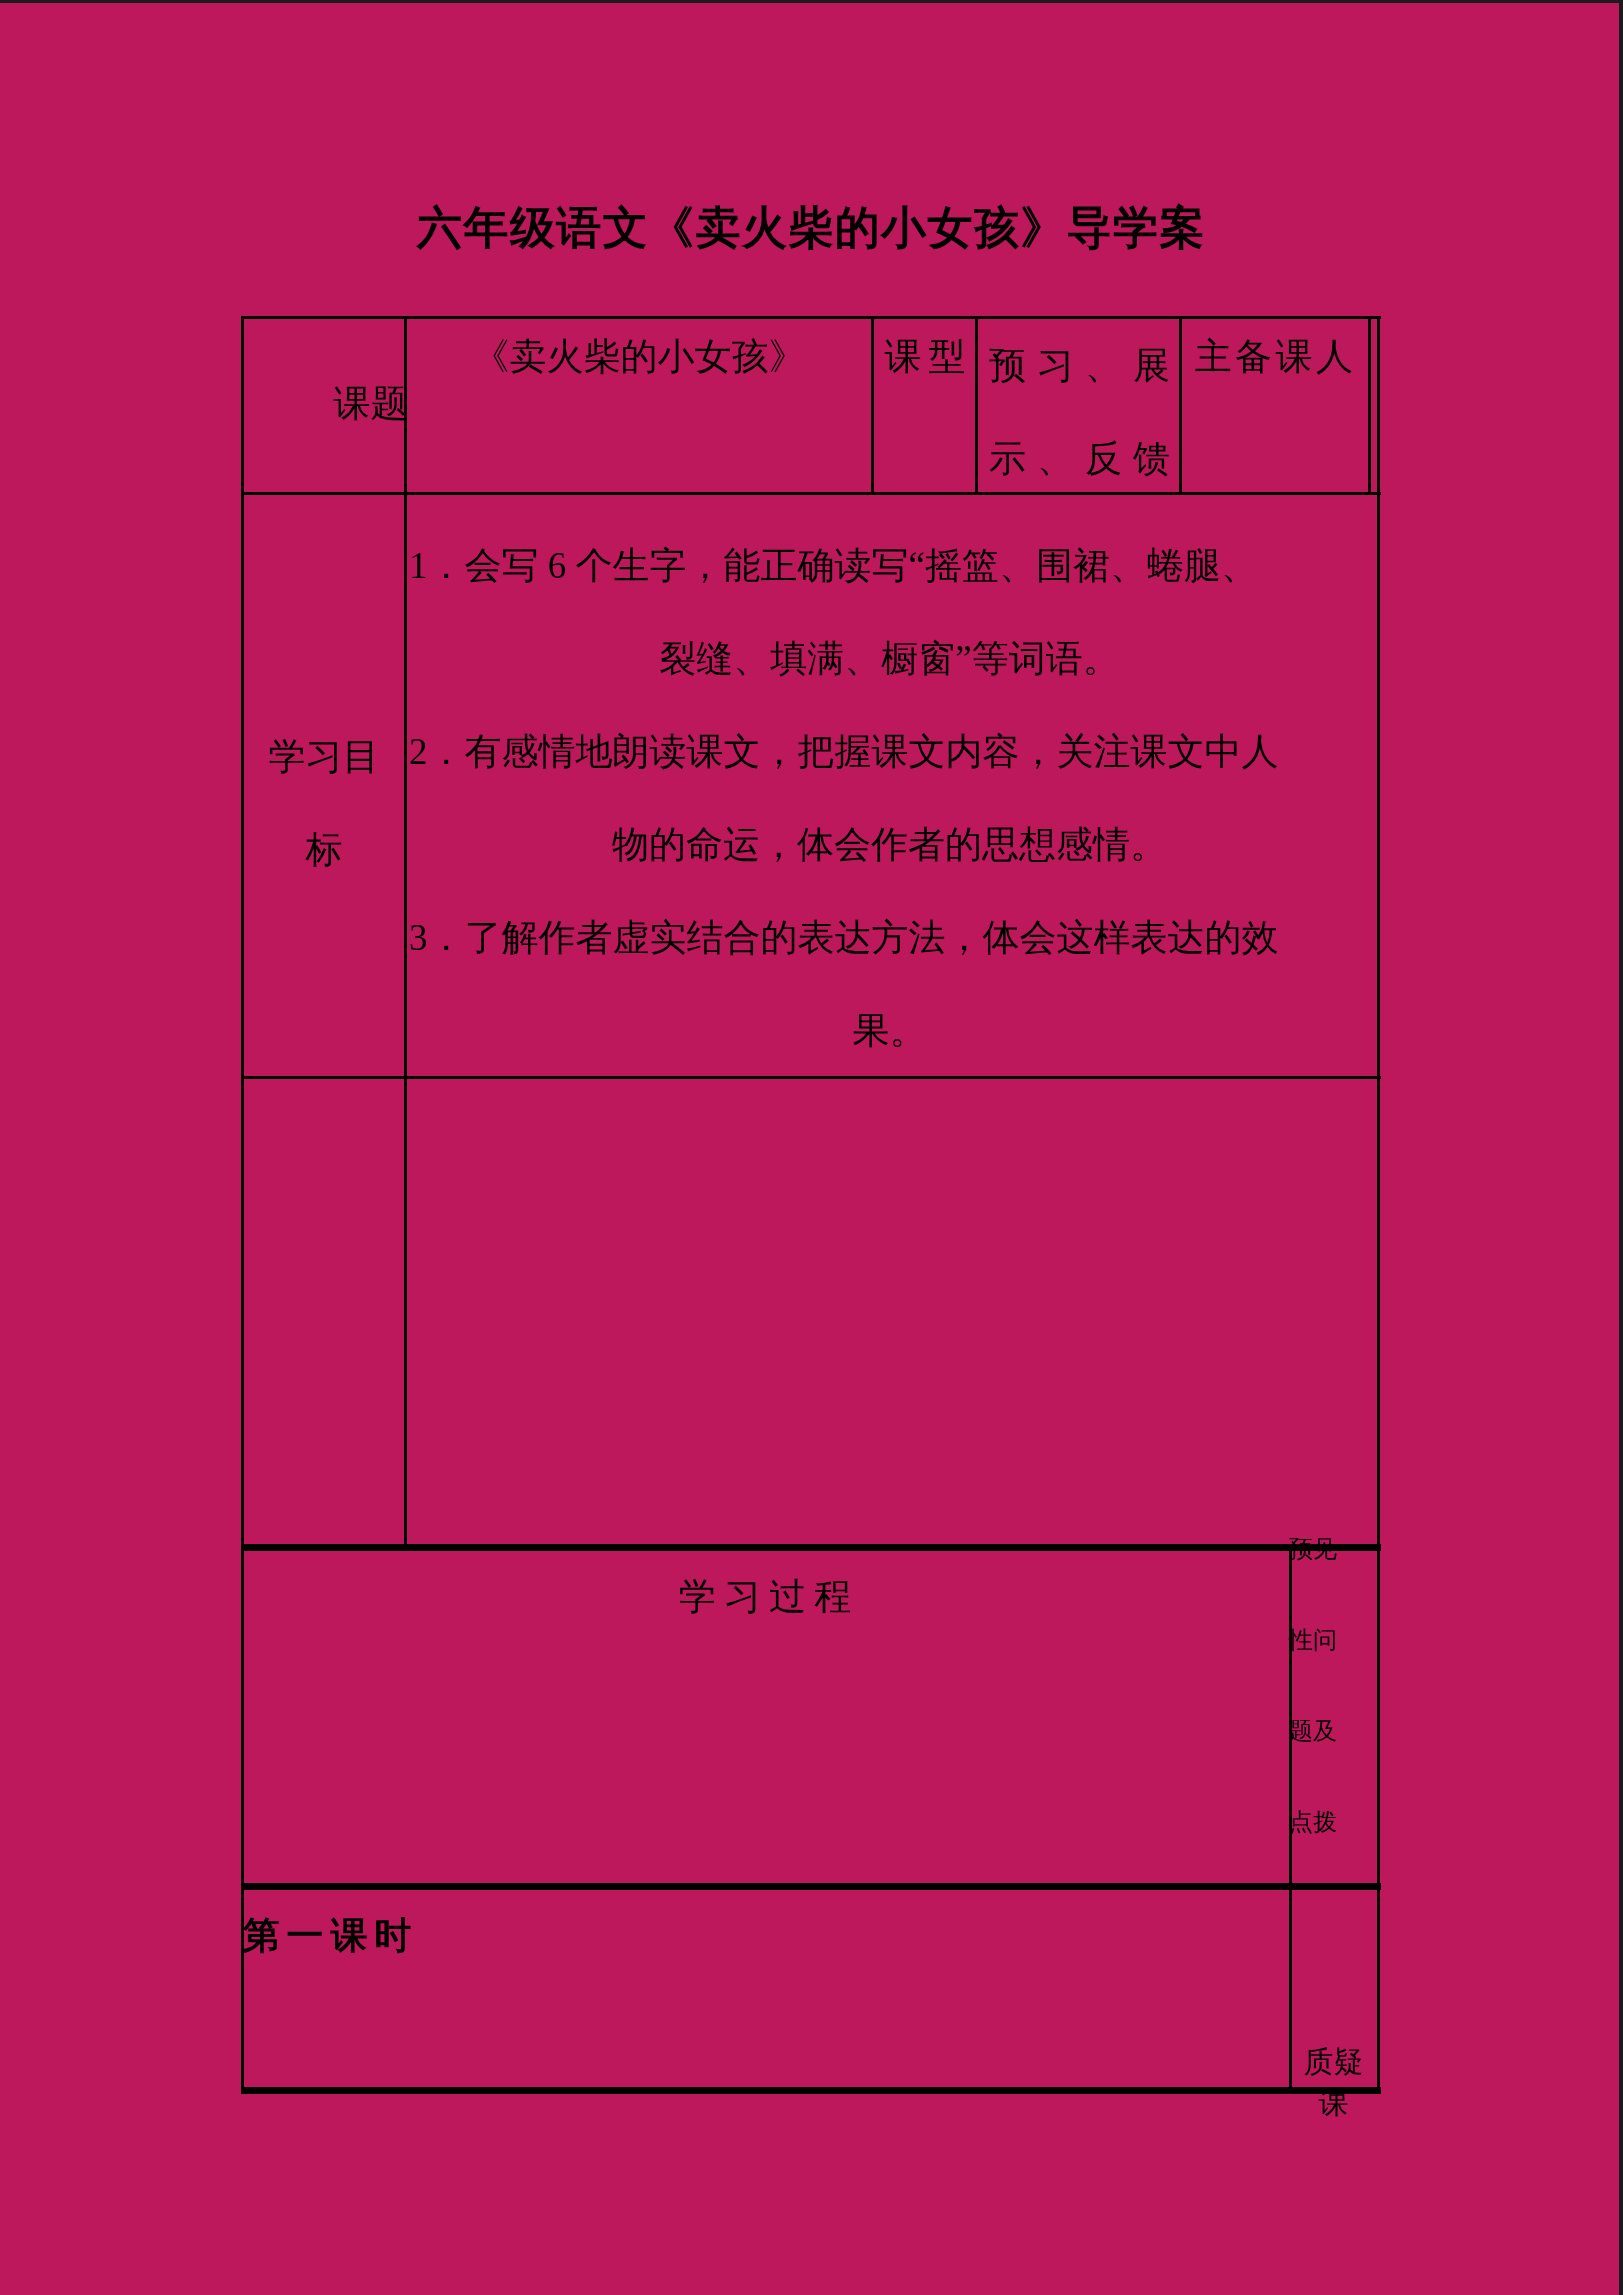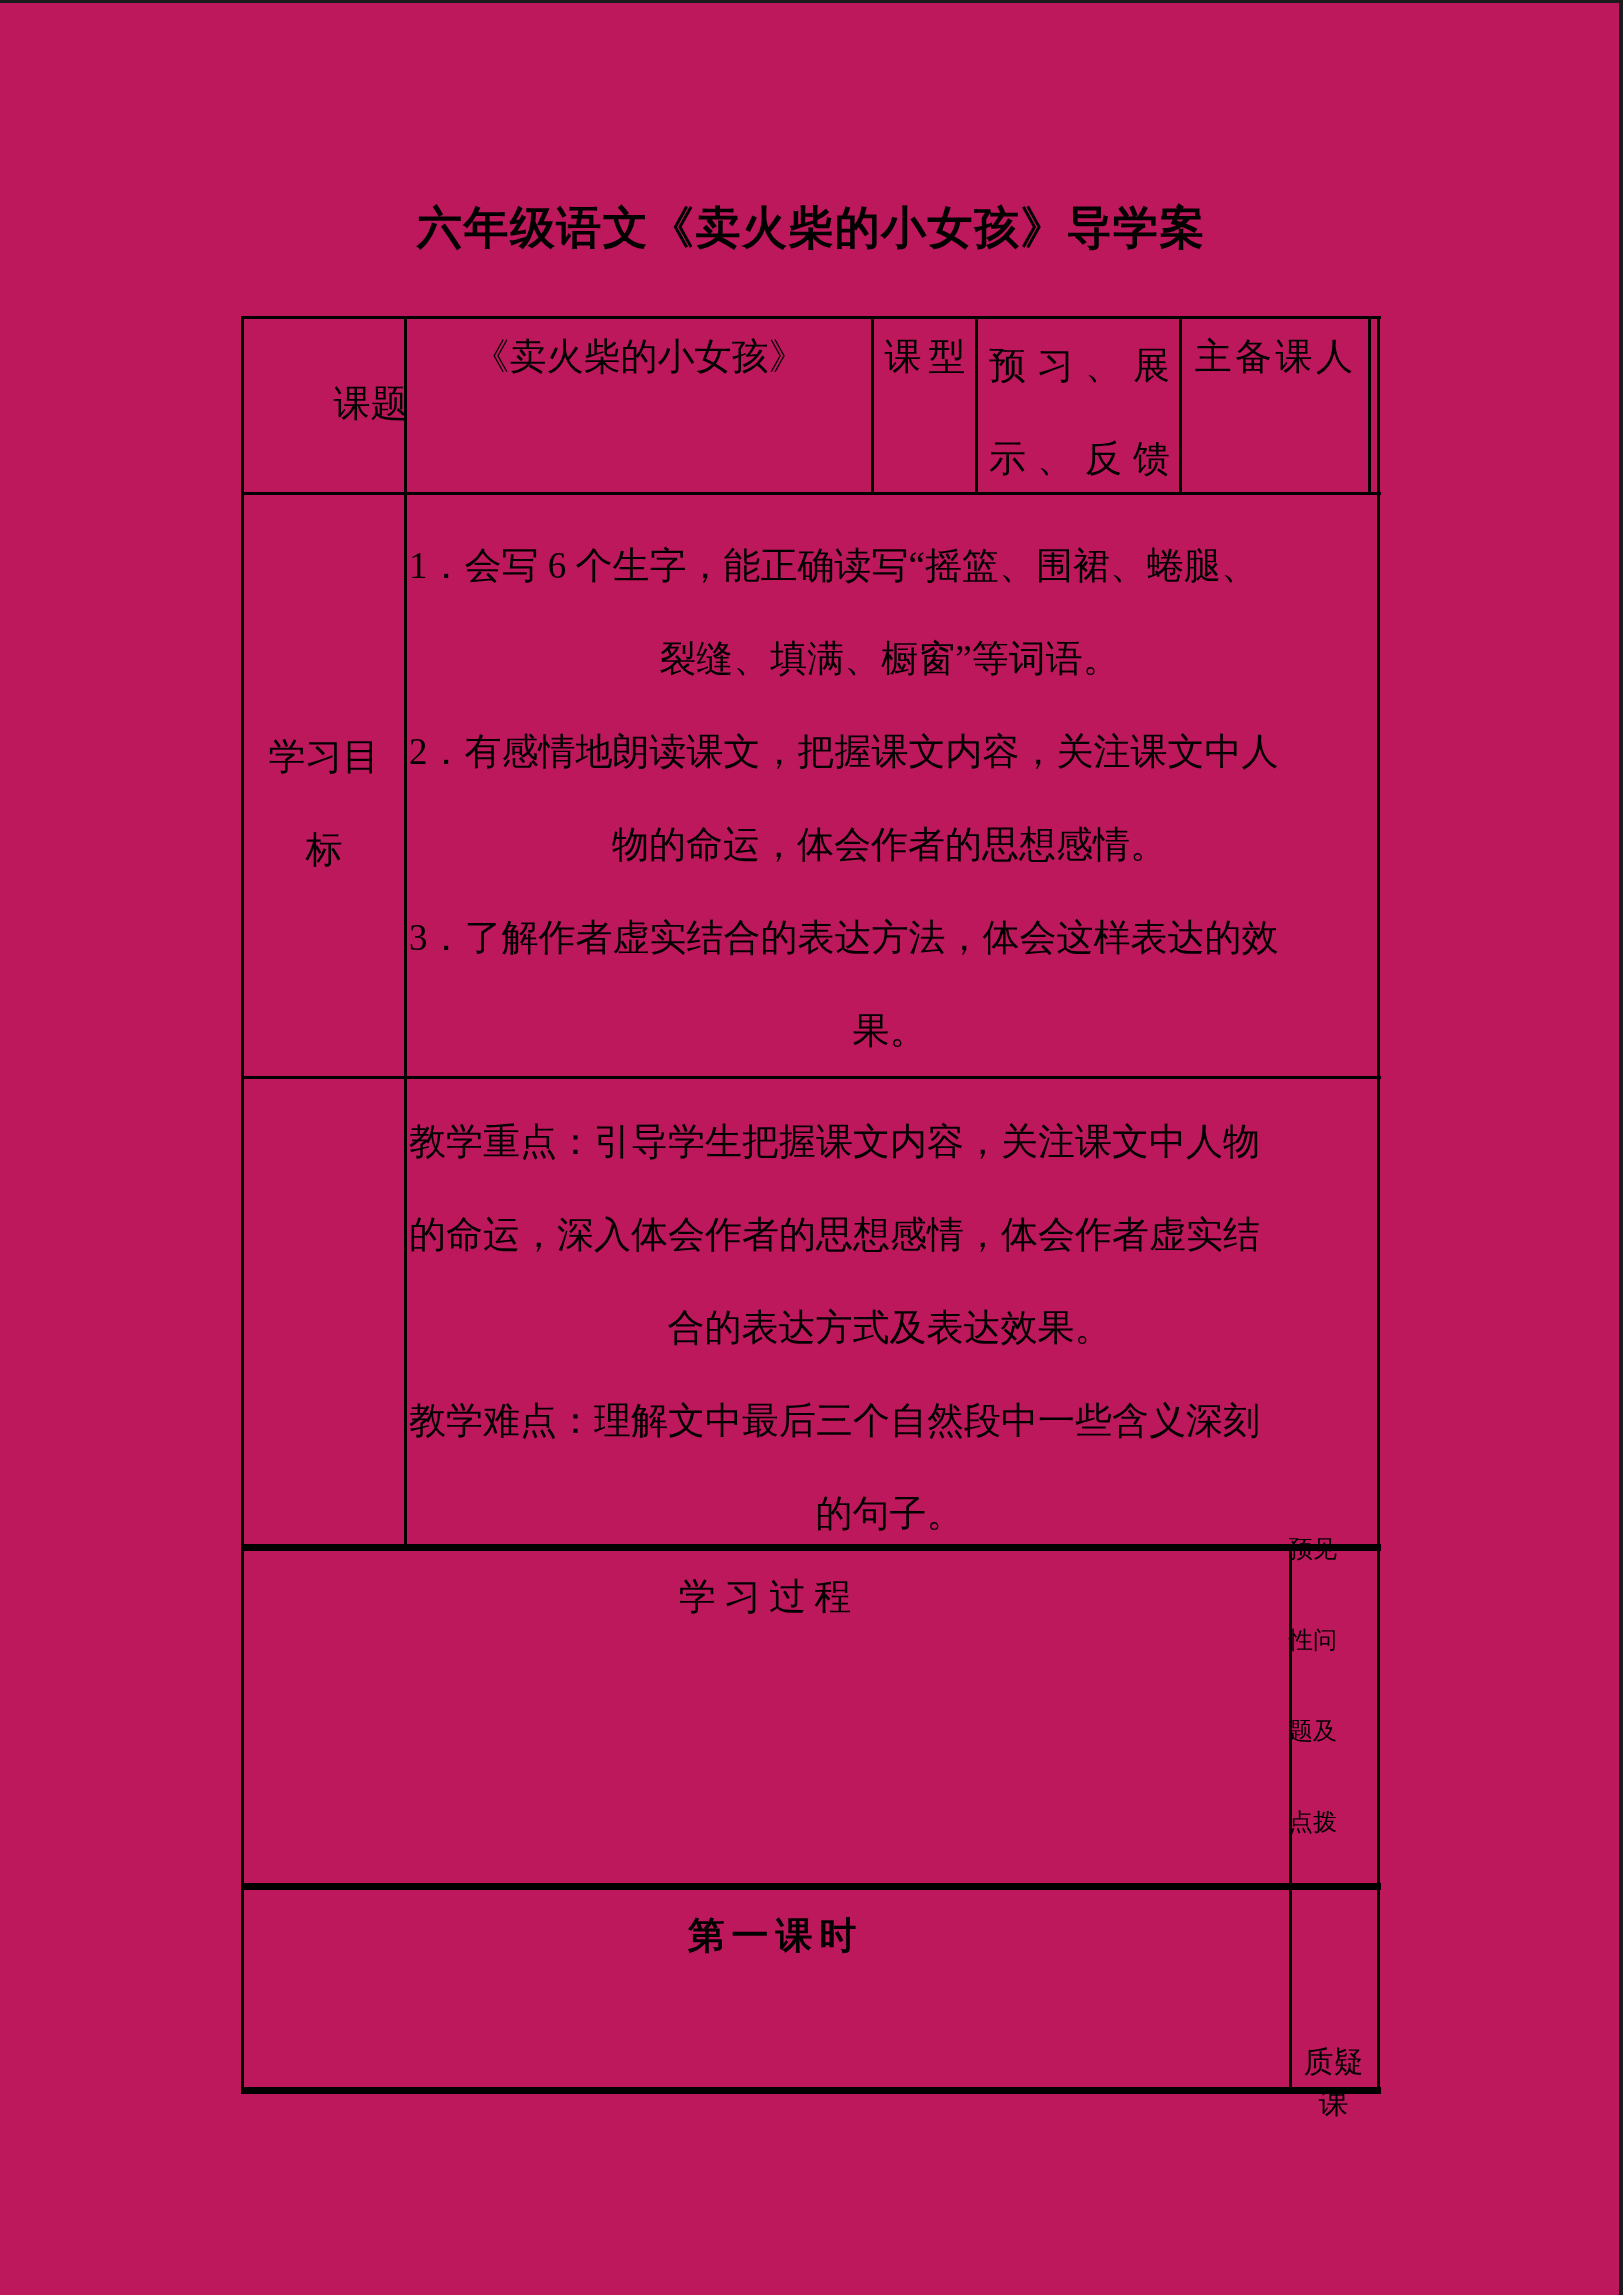--- a/index.html
+++ b/index.html
@@ -54,21 +54,21 @@
 
   .c-focus-header{left:244px;top:1076px;width:160px;height:468px;box-sizing:border-box;
     display:flex;flex-direction:column;align-items:center;justify-content:center;
     padding-top:41px;line-height:93px;}
   .c-focus-body{left:409px;top:1095px;width:961px;line-height:93px;}
 
   .c-process-title{left:241px;top:1550px;width:1048px;text-align:center;
     line-height:93px;letter-spacing:8.2px;text-indent:8.2px;}
   .c-process-sidebar{left:1289px;top:1504px;width:89px;text-align:left;
     line-height:91px;font-size:24px;}
-  .c-session-title{left:248px;top:1889px;width:1048px;text-align:center;
+  .c-session-title{left:236px;top:1889px;width:1048px;
     line-height:93px;
     font-family:"Liberation Sans","DejaVu Sans",sans-serif;
     font-weight:bold;font-size:37px;letter-spacing:6.8px;text-indent:6.8px;}
   .c-session-note{left:1289px;top:2041px;width:89px;text-align:center;
     font-size:30px;line-height:41px;}
 </style>
 </head>
 <body>
 
 <div class="page">
@@ -117,27 +117,20 @@
   </div>
   <div class="cell c-goals-body nowrap">
     <div class="al">1．会写 6 个生字，能正确读写“摇篮、围裙、蜷腿、</div>
     <div class="ac">裂缝、填满、橱窗”等词语。</div>
     <div class="al">2．有感情地朗读课文，把握课文内容，关注课文中人</div>
     <div class="ac">物的命运，体会作者的思想感情。</div>
     <div class="al">3．了解作者虚实结合的表达方法，体会这样表达的效</div>
     <div class="ac">果。</div>
   </div>
 
-  <div class="cell c-focus-body nowrap">
-    <div class="al">教学重点：引导学生把握课文内容，关注课文中人物</div>
-    <div class="al">的命运，深入体会作者的思想感情，体会作者虚实结</div>
-    <div class="ac">合的表达方式及表达效果。</div>
-    <div class="al">教学难点：理解文中最后三个自然段中一些含义深刻</div>
-    <div class="ac">的句子。</div>
-  </div>
 
   <div class="cell c-process-title">
     <span>学习过程</span>
   </div>
   <div class="cell c-process-sidebar nowrap">
     <div>预见</div>
     <div>性问</div>
     <div>题及</div>
     <div>点拨</div>
   </div>

